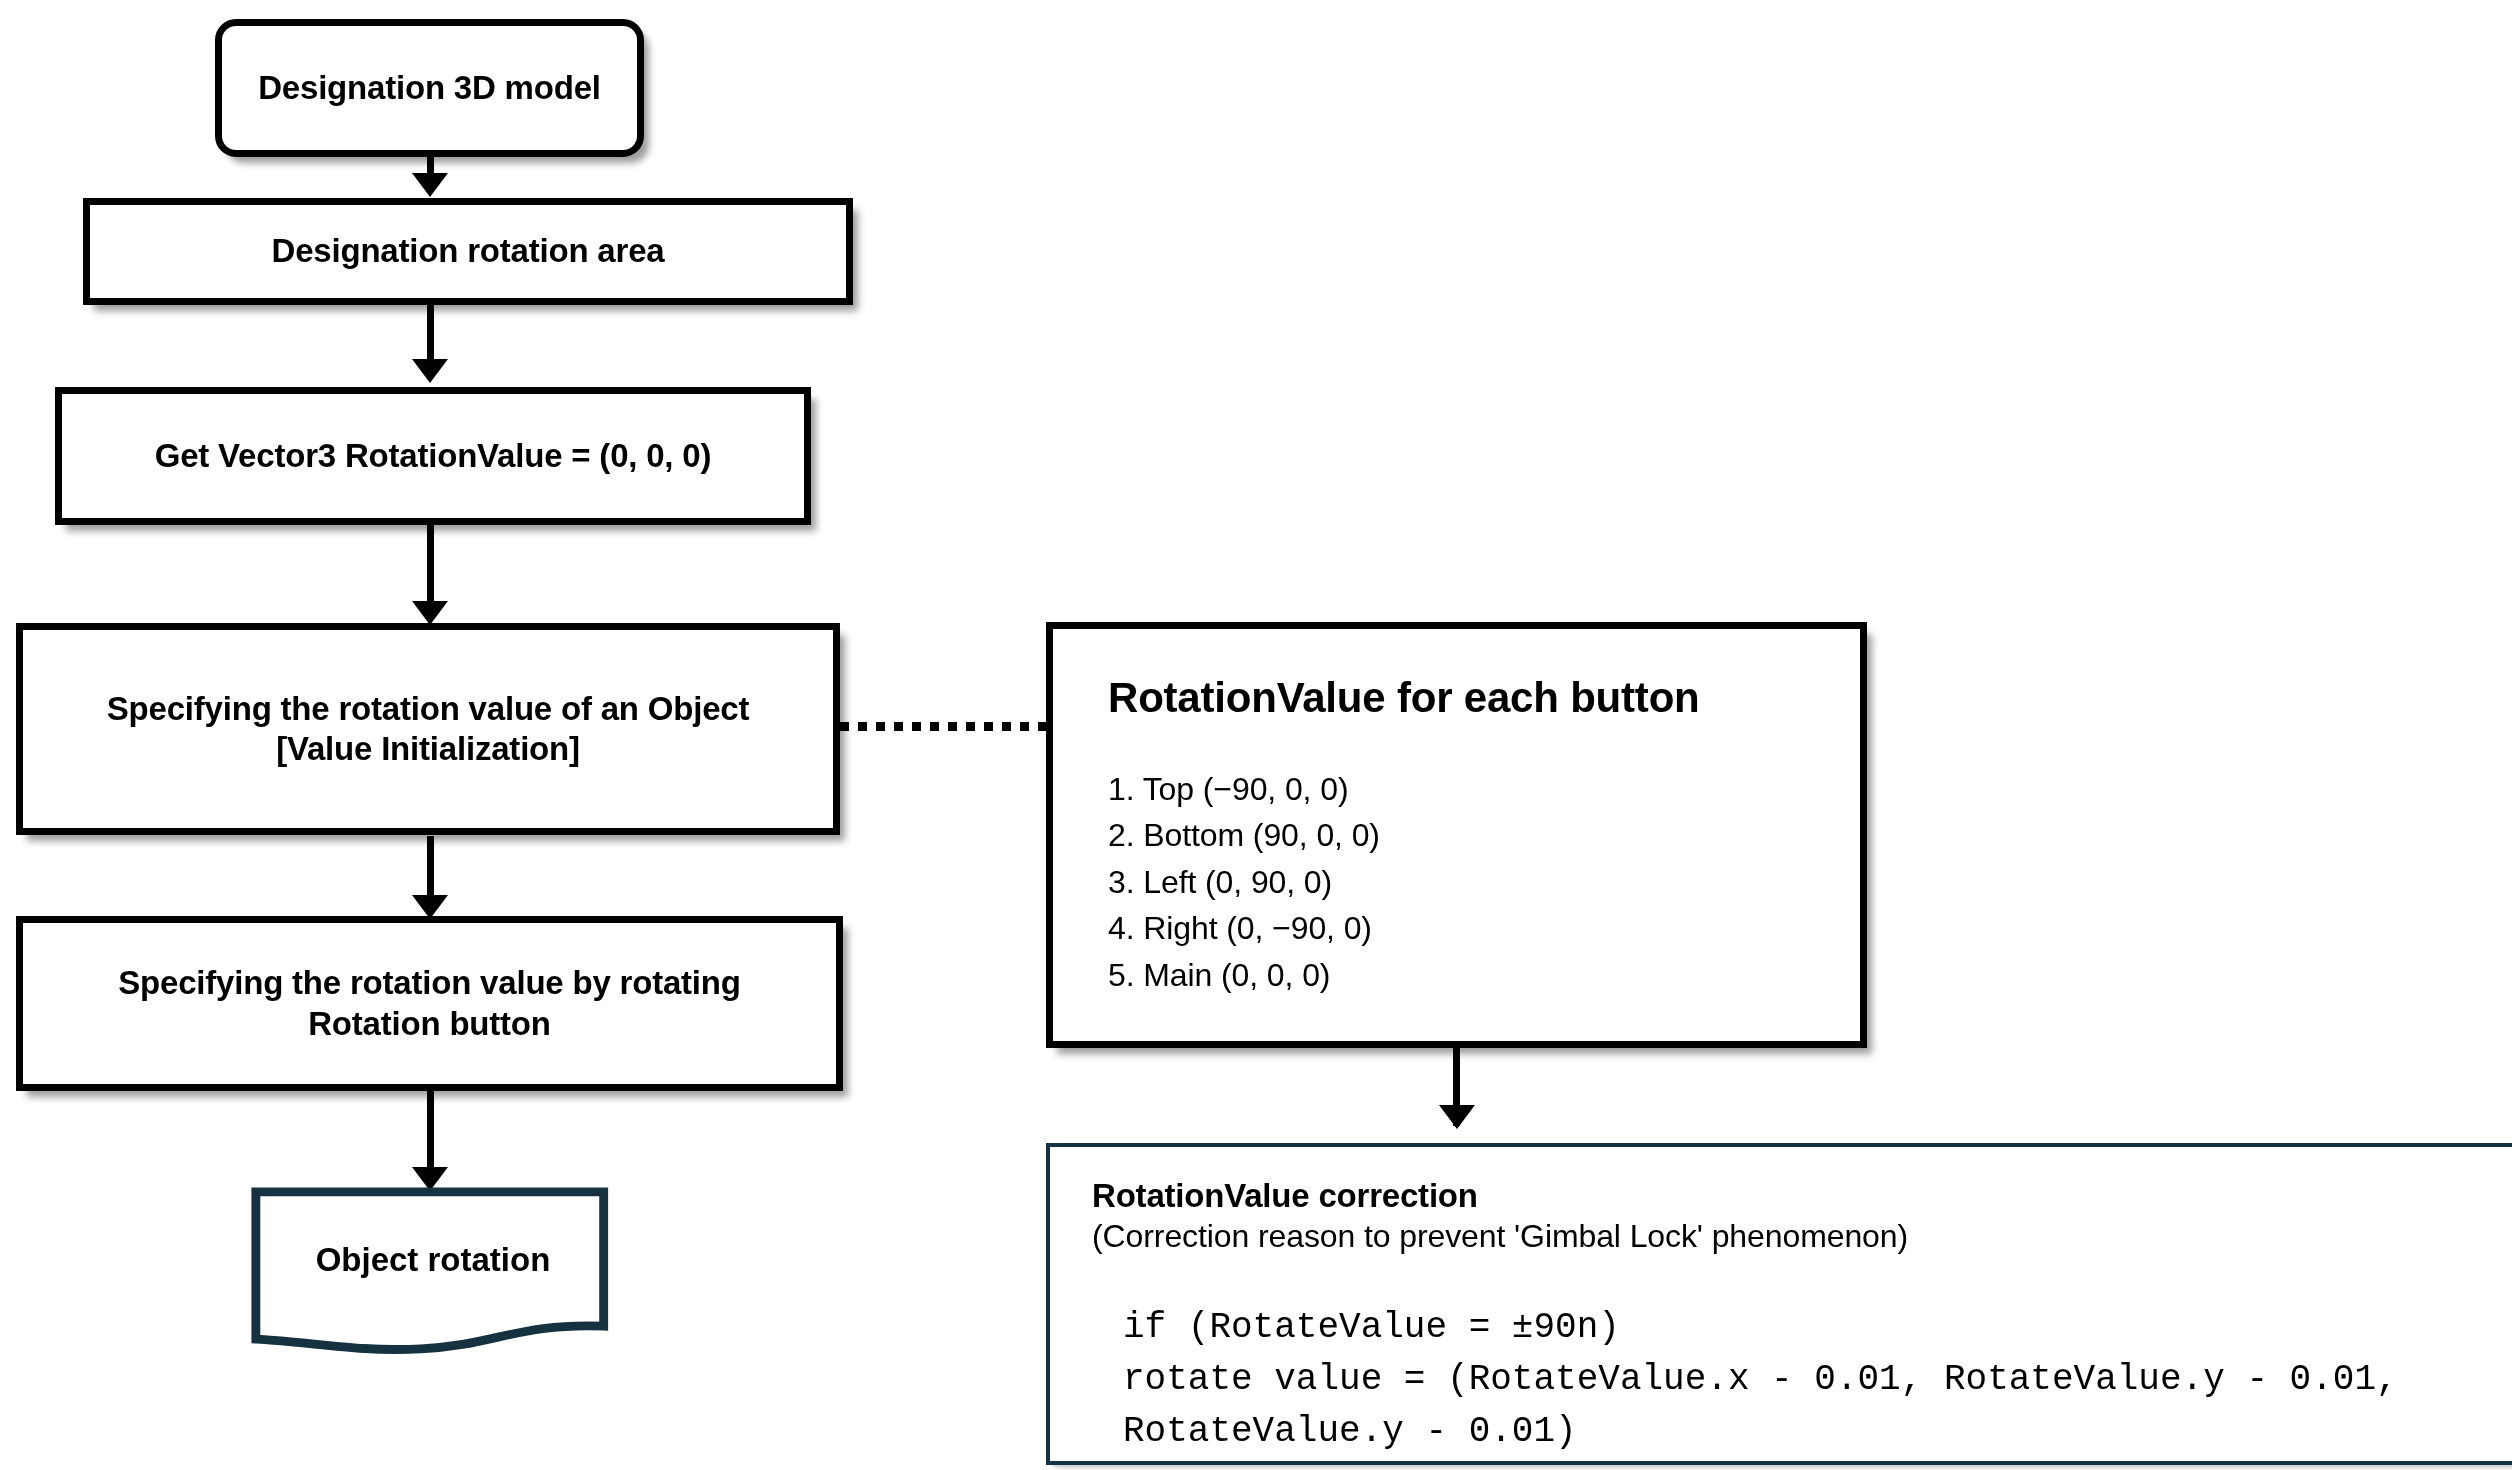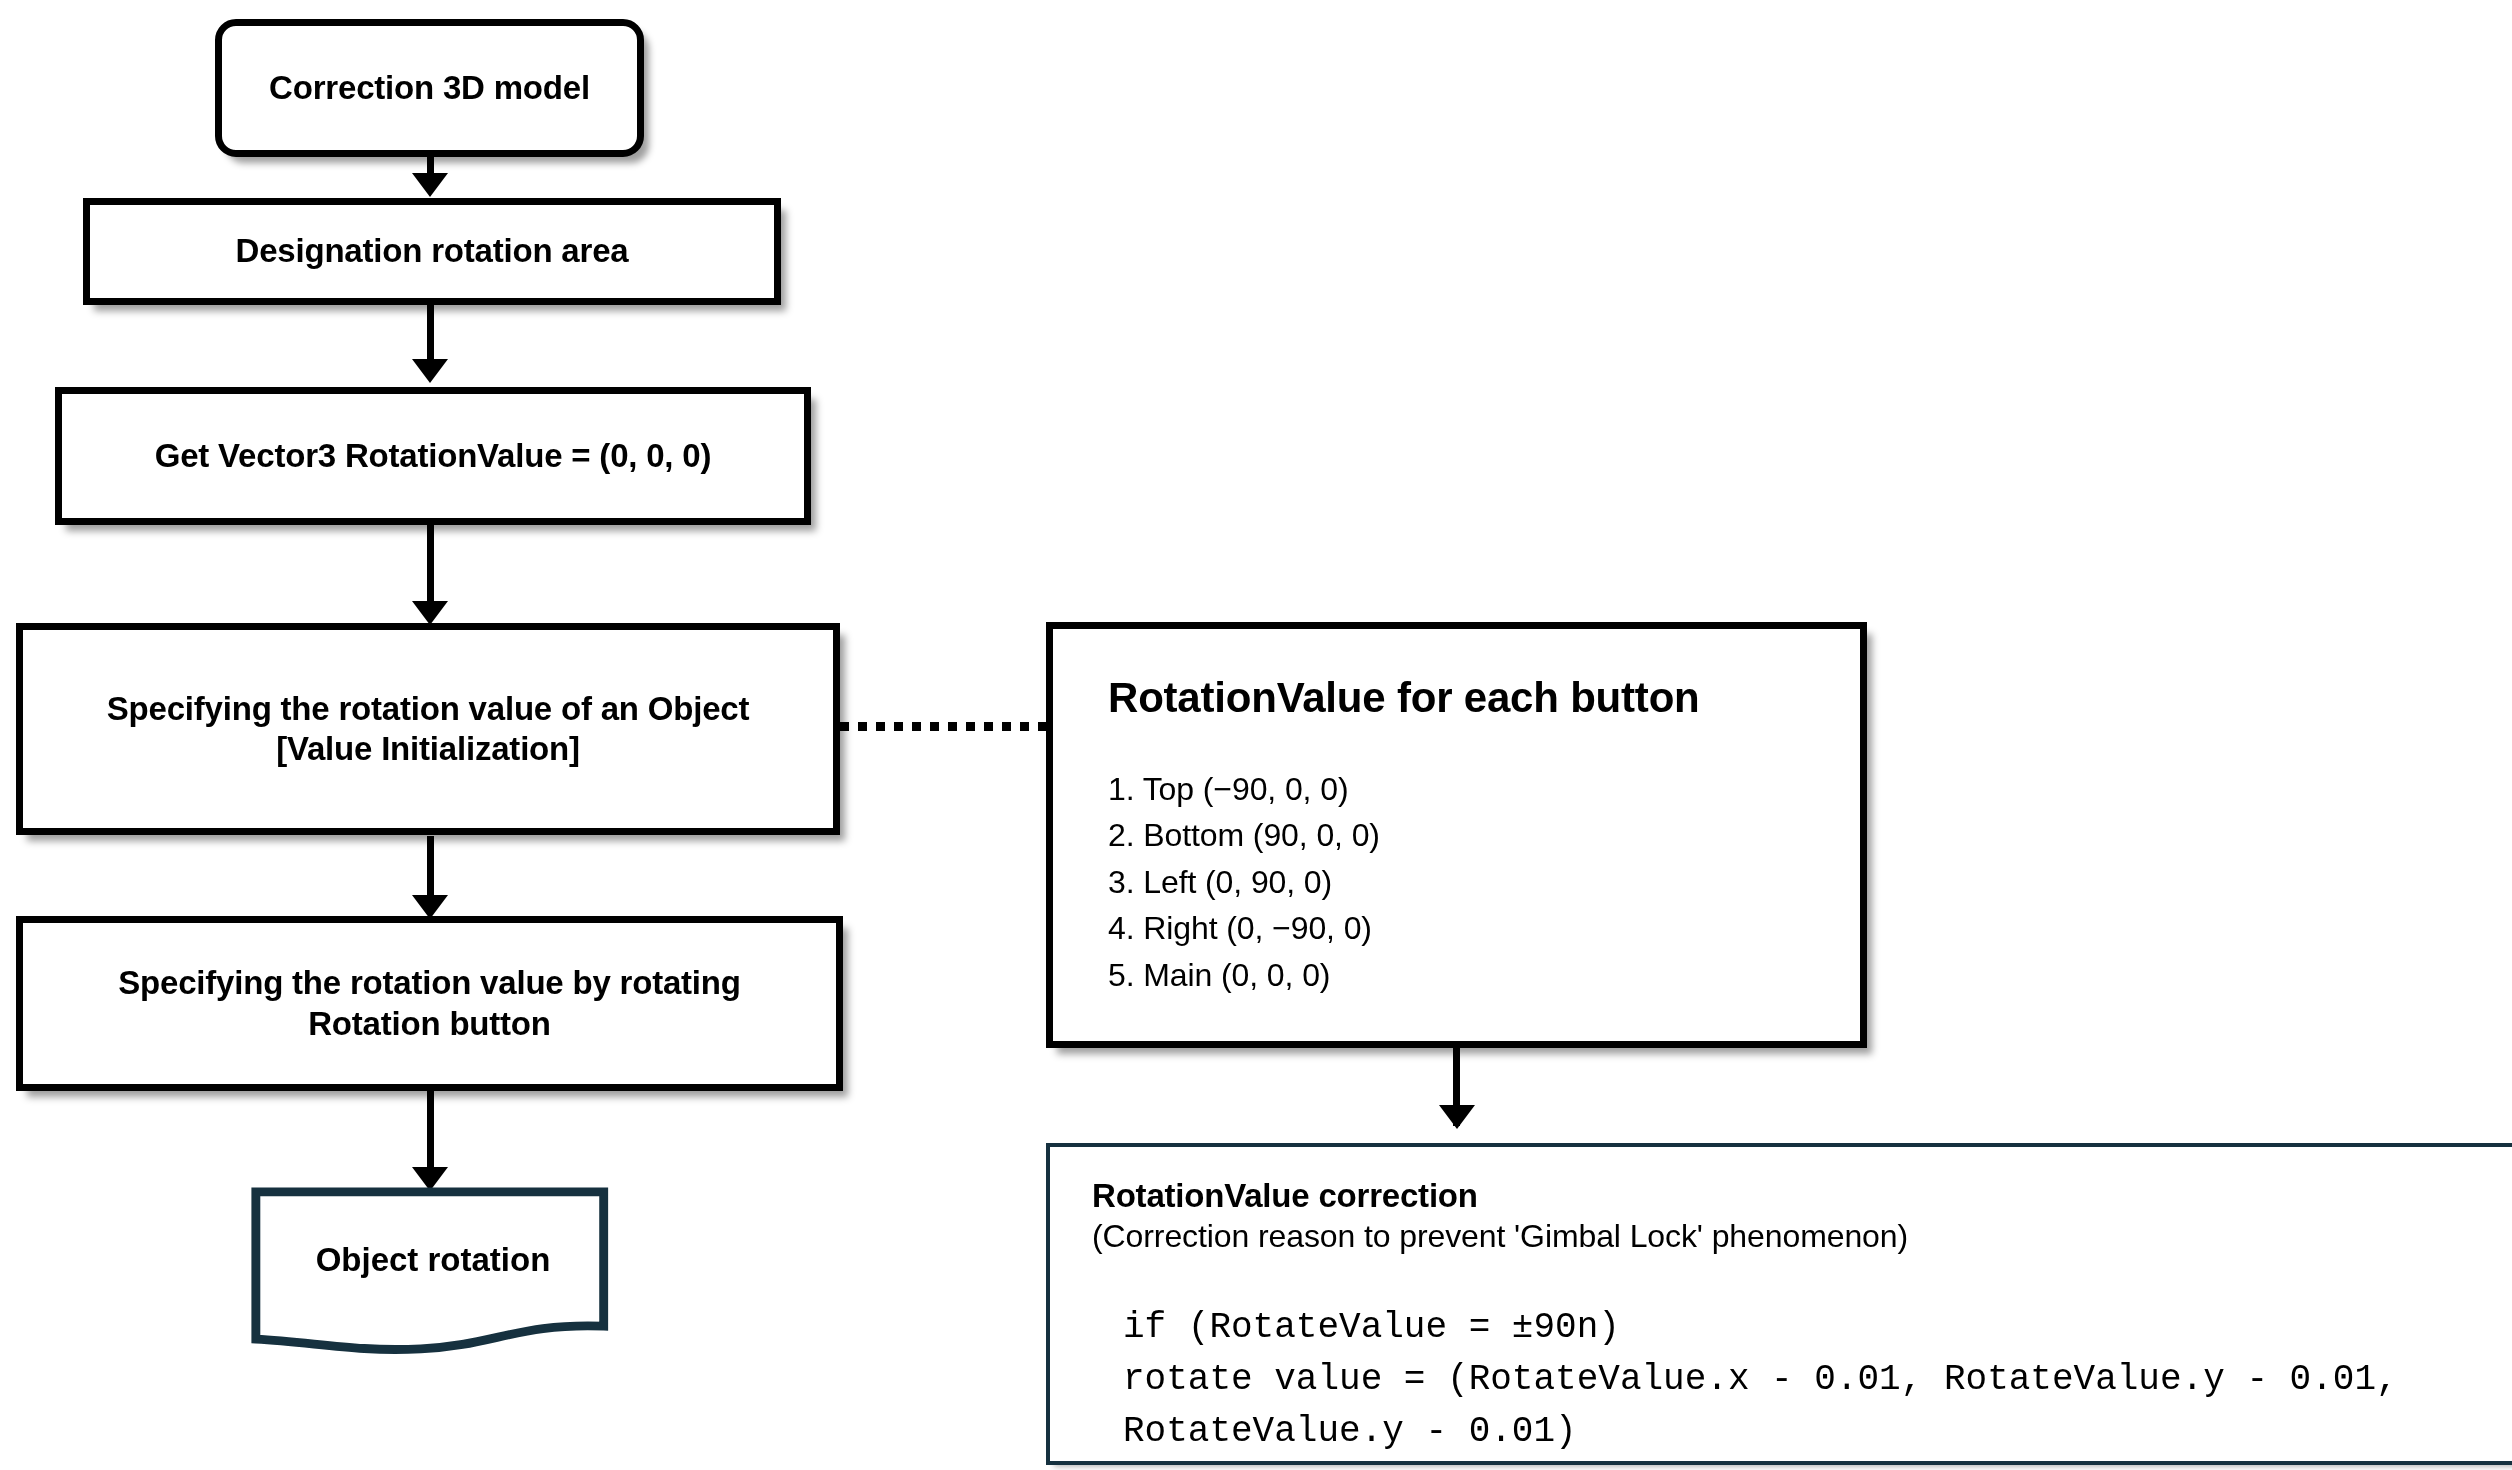--- a/index.html
+++ b/index.html
@@ -105,27 +105,27 @@
     color: #000000;
     text-align: center;
   }
 </style>
 </head>
 <body>
 
 <div id="canvas">
 
   <div class="node black rounded" style="left:215px; top:19.4px; width:429px; height:138px; font-size:33px;">
-    <span>Correction 3D model</span>
+    <span>Designation 3D model</span>
   </div>
 
   <div class="vline" style="left:427px; top:155px; height:34px;"></div>
   <div class="arrowhead" style="left:412px; top:173px;"></div>
 
-  <div class="node black" style="left:83px; top:198px; width:698px; height:107px; font-size:33px;">
+  <div class="node black" style="left:83px; top:198px; width:770px; height:107px; font-size:33px;">
     <span>Designation rotation area</span>
   </div>
 
   <div class="vline" style="left:427px; top:305px; height:58px;"></div>
   <div class="arrowhead" style="left:412px; top:359px;"></div>
 
   <div class="node black" style="left:55px; top:387px; width:756px; height:138px; font-size:33px;">
     <span>Get Vector3 RotationValue = (0, 0, 0)</span>
   </div>
 

